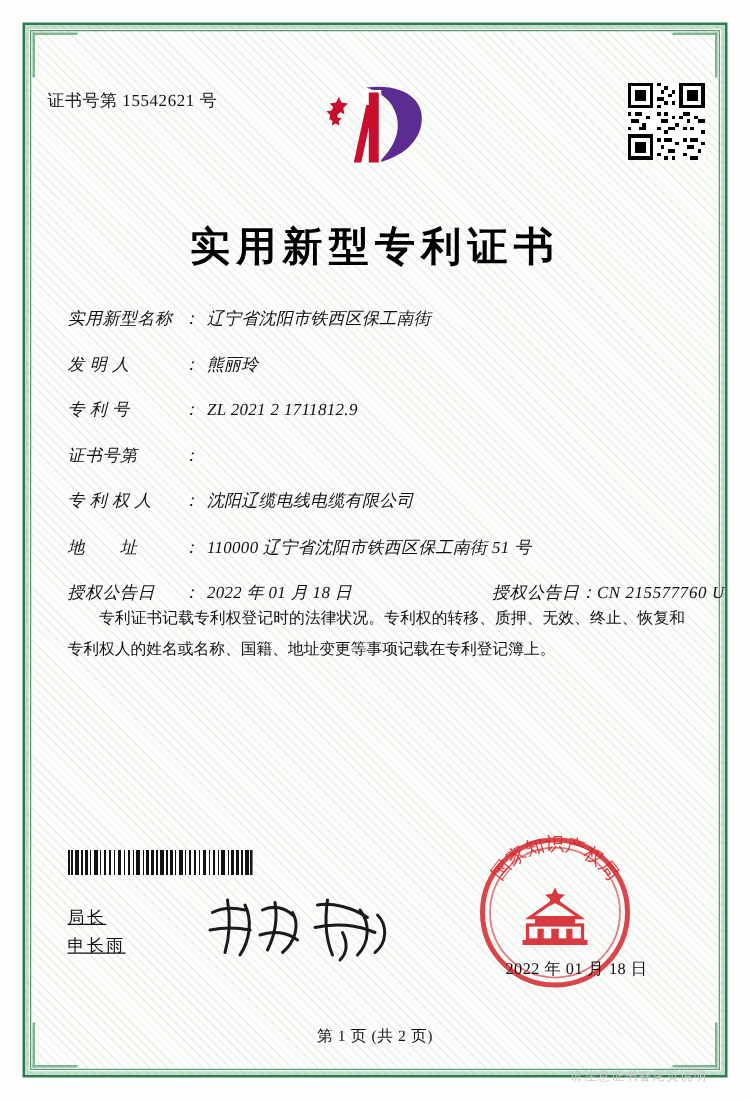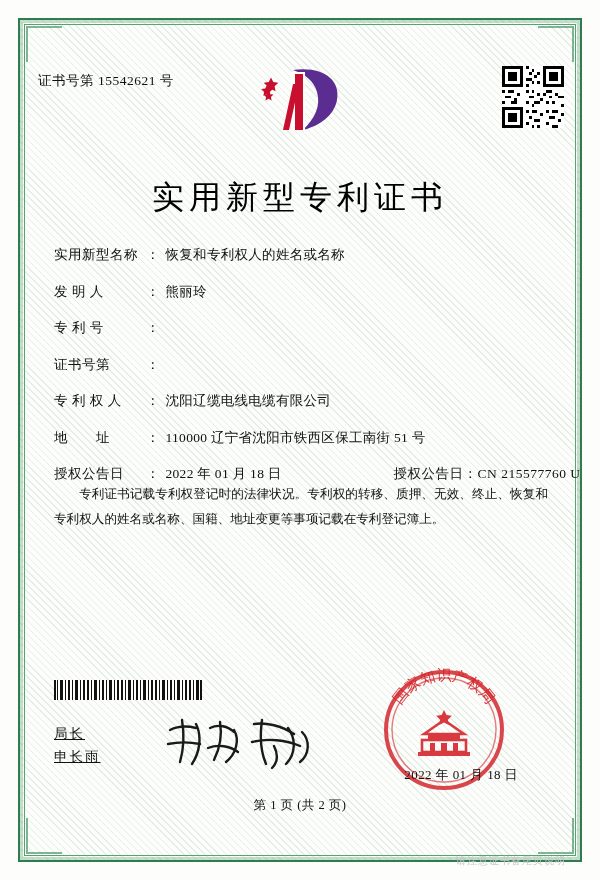--- a/index.html
+++ b/index.html
@@ -94,31 +94,32 @@
     width: 110px;
     height: 78px;
   }
 
   .title {
     position: absolute;
     left: 0; right: 0;
     top: 142px;
     text-align: center;
     font-size: 32px;
-    font-weight: normal;
+    font-weight: bold;
     letter-spacing: 5px;
     color: #000;
     font-family: "Liberation Serif", "DejaVu Serif", serif;
   }
 
   .fields {
     position: absolute;
     left: 20px;
     right: 10px;
     top: 212px;
+    font-style: italic;
   }
   .field-row {
     display: flex;
     align-items: baseline;
     margin-bottom: 18.5px;
     font-size: 13.5px;
     color: #111;
   }
   .field-label {
     width: 92px;
@@ -199,21 +200,21 @@
     position: absolute;
     left: 128px;
     bottom: 76px;
     width: 160px;
     height: 56px;
   }
 
   .page-no {
     position: absolute;
     left: 0; right: 0;
-    bottom: 32px;
+    bottom: 8px;
     text-align: center;
     font-size: 12.5px;
     color: #111;
     letter-spacing: 0.5px;
   }
 
   .footer-faint {
     position: absolute;
     left: 0; right: 0;
     bottom: -22px;
@@ -322,32 +323,33 @@
       </svg>
     </div>
 
     <div class="title">实用新型专利证书</div>
 
     <div class="fields">
 
       <div class="field-row">
         <span class="field-label">实用新型名称</span>
         <span class="field-colon">：</span>
-        <span class="field-value">恢复和专利权人的姓名或名称</span>
+        <span class="field-value">辽宁省沈阳市铁西区保工南街</span>
       </div>
 
       <div class="field-row">
         <span class="field-label">发 明 人</span>
         <span class="field-colon">：</span>
         <span class="field-value">熊丽玲</span>
       </div>
 
       <div class="field-row">
         <span class="field-label">专 利 号</span>
         <span class="field-colon">：</span>
+        <span class="field-value">ZL 2021 2 1711812.9</span>
       </div>
 
       <div class="field-row">
         <span class="field-label">证书号第</span>
         <span class="field-colon">：</span>
       </div>
 
       <div class="field-row">
         <span class="field-label">专 利 权 人</span>
         <span class="field-colon">：</span>

